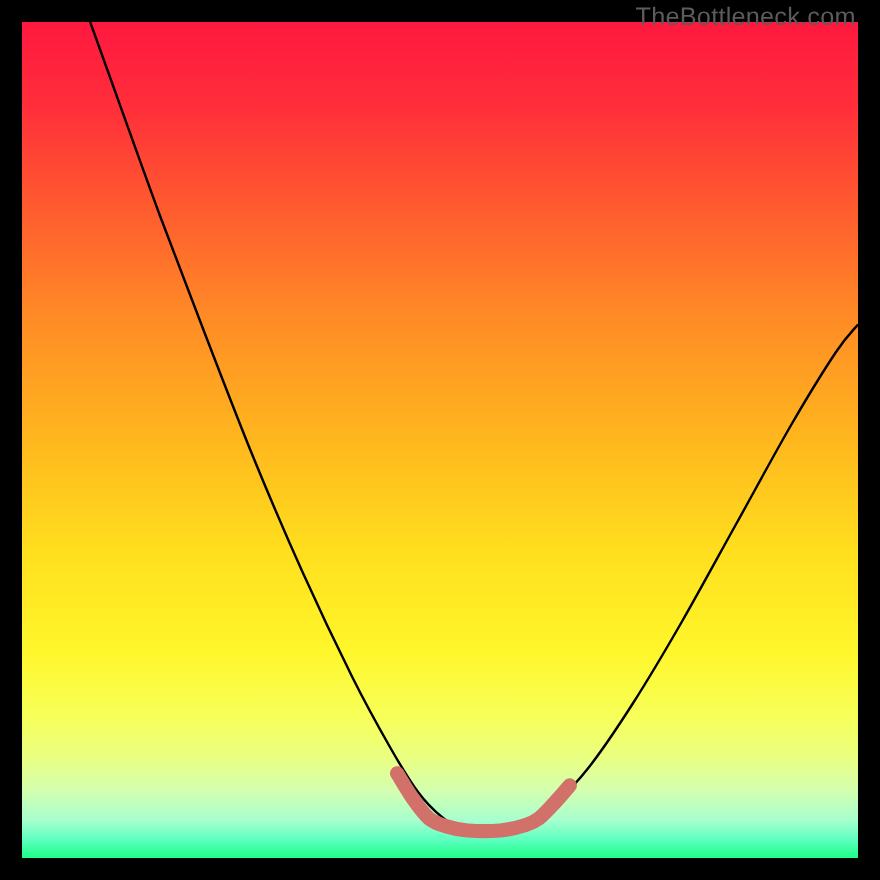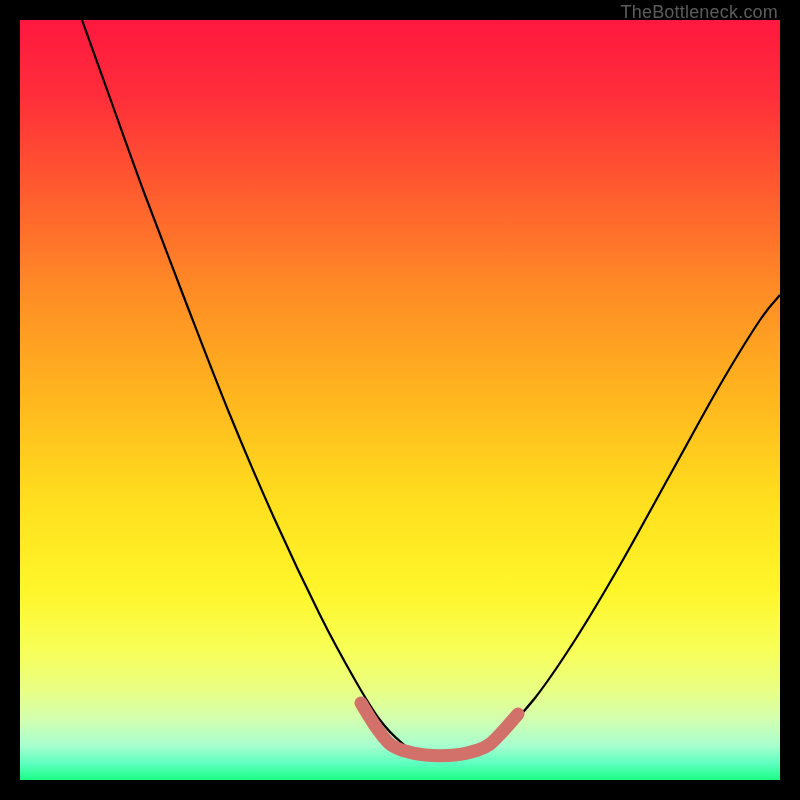--- a/index.html
+++ b/index.html
@@ -39,21 +39,21 @@
     left: 0;
     top: 0;
     width: 100%;
     height: 100%;
   }
   .watermark {
     position: absolute;
     top: 2px;
     right: 22px;
     color: #5c5c5c;
-    font-size: 18px;
+    font-size: 23px;
     font-weight: 500;
     letter-spacing: 0.2px;
     user-select: none;
   }
 </style>
 </head>
 <body>
 
 <div class="frame">
 

